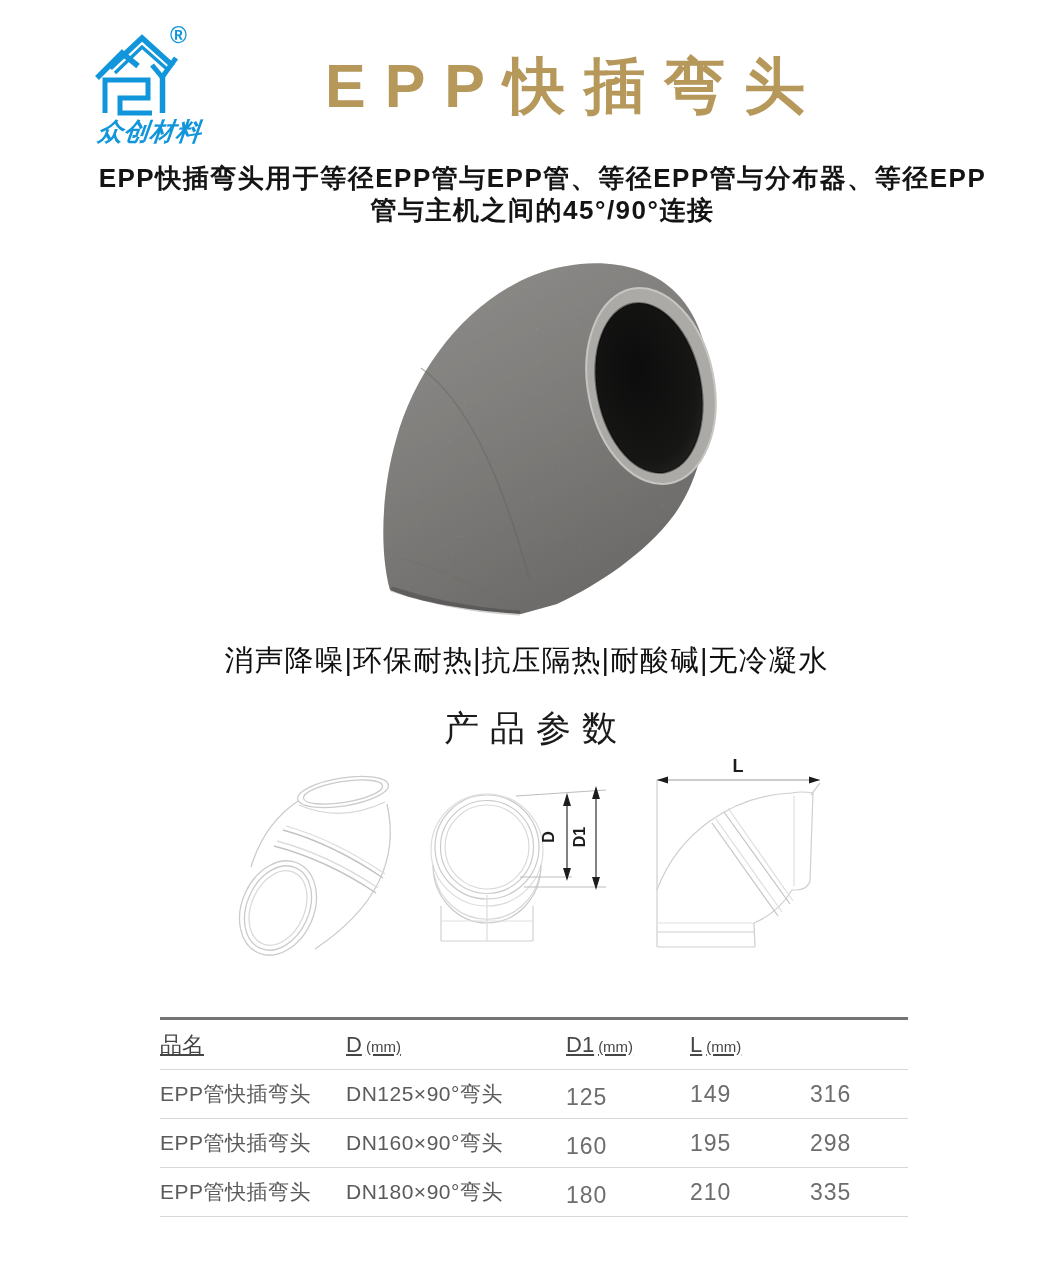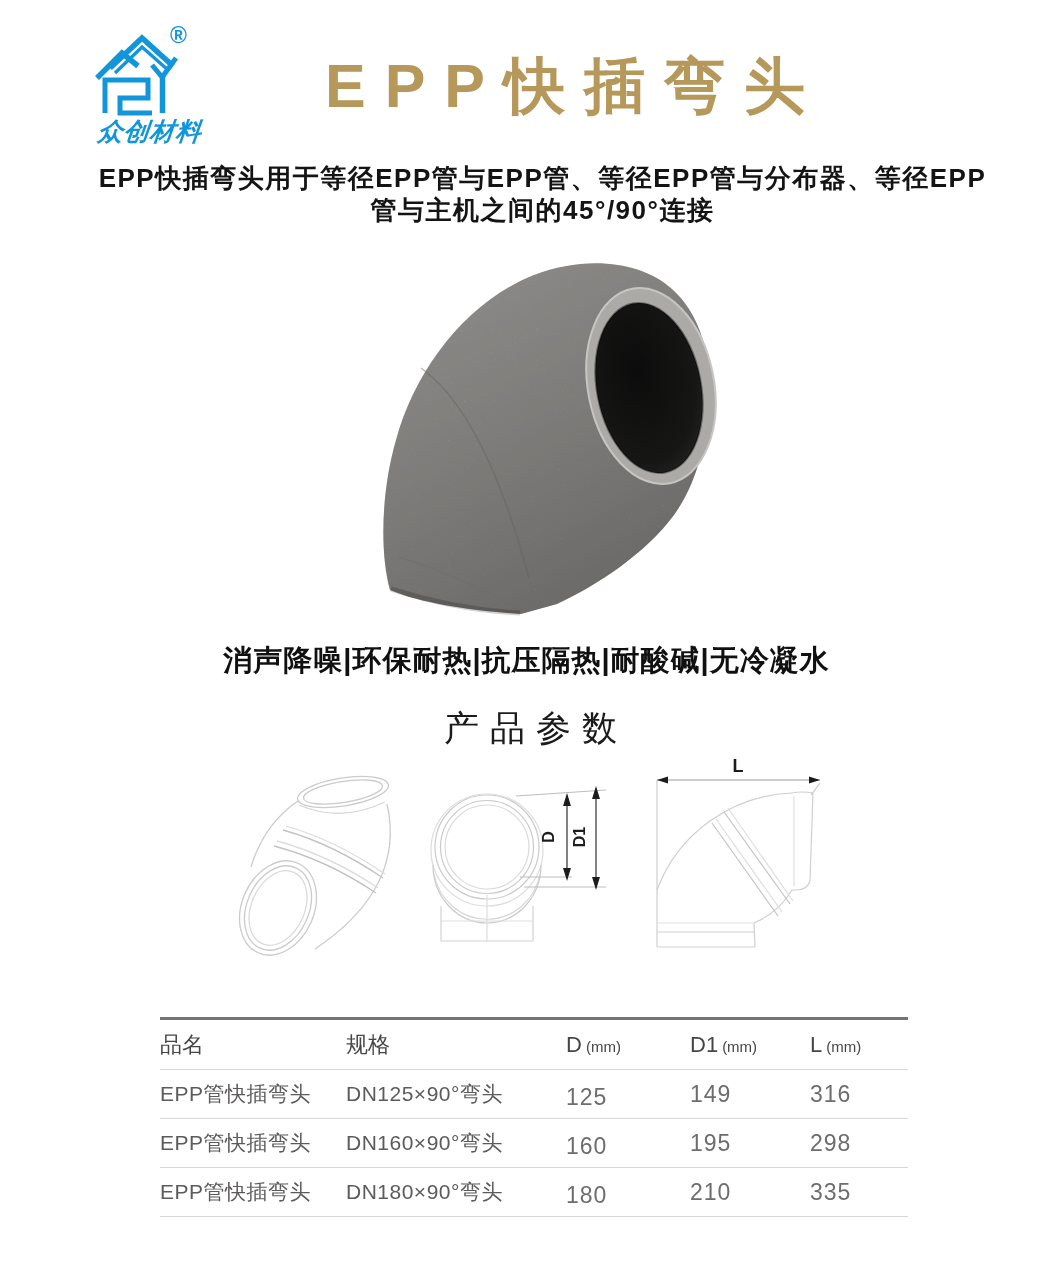--- a/index.html
+++ b/index.html
@@ -20,41 +20,41 @@
                 letter-spacing:19px; white-space:nowrap;margin-left:20px; }
 
   .intro { position:absolute; top:162px; left:16px; width:100%; text-align:center;
            font-size:26px; font-weight:bold; color:#141414; line-height:32px; letter-spacing:1.5px; }
 
   
   .photo { position:absolute; left:335px; top:258px; }
 
   
   .features { position:absolute; top:641px; left:0; width:100%; text-align:center;
-              font-size:29px; font-weight:bold; color:#101010; letter-spacing:1px; }
+              font-size:29px; font-weight:normal; color:#101010; letter-spacing:1px; }
 
   
   .params-title { position:absolute; top:705px; left:0; width:100%; text-align:center;
                   font-size:35px; font-weight:normal; color:#1b1b1b; letter-spacing:11px; padding-left:19px; }
 
   
   .diagram { position:absolute; }
   .diagram.iso  { left:225px; top:760px; }
   .diagram.top  { left:420px; top:775px; }
   .diagram.side { left:650px; top:755px; }
 
   
   .table-title { position:absolute; left:160px; top:979px; font-size:24px; font-weight:bold;
                  color:#0d0d0d; letter-spacing:0.5px; }
   .spec-table { position:absolute; left:160px; top:1017px; width:748px;
                 border-top:3px solid #757373; }
   .tr { display:grid; grid-template-columns:186px 220px 124px 120px 98px;
         align-items:center; border-bottom:1px solid #d8d6d6; height:49px; }
   .tr.head { height:50px; }
-  .th { font-size:22px; color:#474545; }
+  .th { font-size:22px; color:#474545;text-decoration:underline; }
   .th .th-unit { font-size:15px; margin-left:4px; color:#474545; }
   .td { font-size:21px; color:#5c5a5a; letter-spacing:0.5px; }
   .td.num { font-size:23px; color:#6e6c6c; letter-spacing:1px; }
   .td.num-d { transform:translateY(3px); }
 </style>
 </head>
 <body>
 
 <div class="page">
 
@@ -196,21 +196,20 @@
       <path d="M7 25 l11 -3.6 v7.2 z" stroke="none"></path>
       <path d="M170 25 l-11 -3.6 v7.2 z" stroke="none"></path>
     </g>
     <text x="88" y="17" font-size="18" font-weight="bold" fill="#1c1c1c" text-anchor="middle" font-family="Liberation Sans, sans-serif">L</text>
   </svg>
 
 
   <div class="spec-table">
     <div class="tr head">
       <div class="th">品名</div>
-      <div class="th">规格</div>
       <div class="th">
         <span>D</span><span class="th-unit">(mm)</span>
       </div>
       <div class="th">
         <span>D1</span><span class="th-unit">(mm)</span>
       </div>
       <div class="th">
         <span>L</span><span class="th-unit">(mm)</span>
       </div>
     </div>

